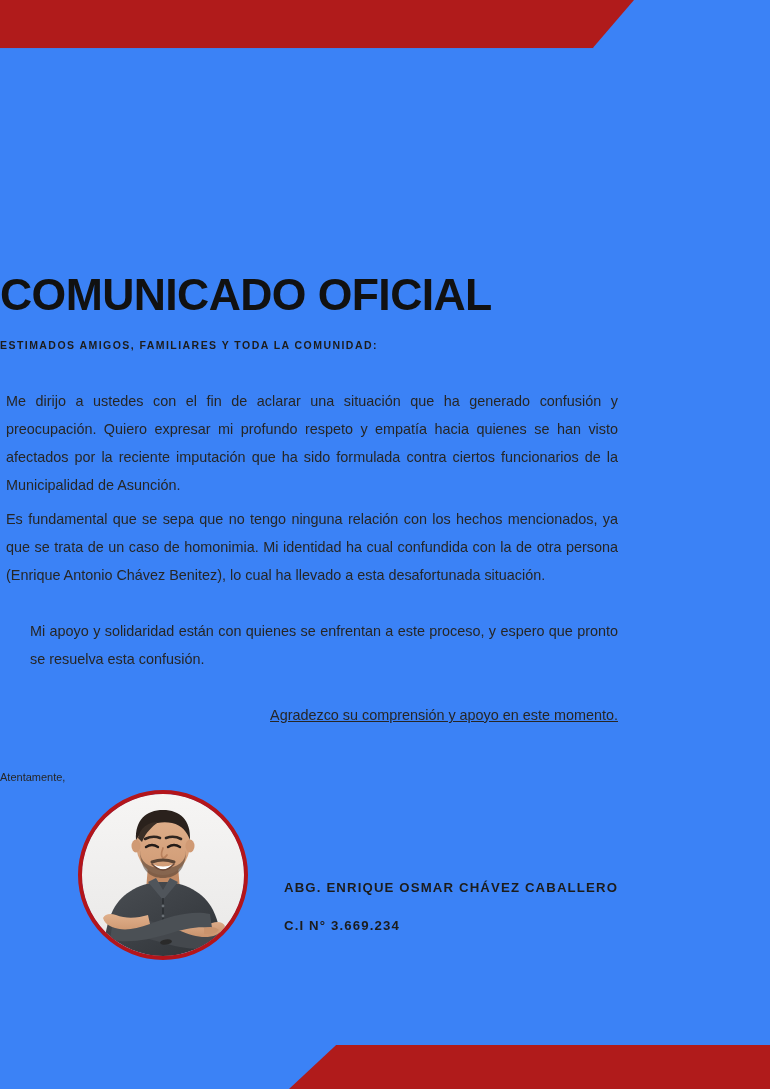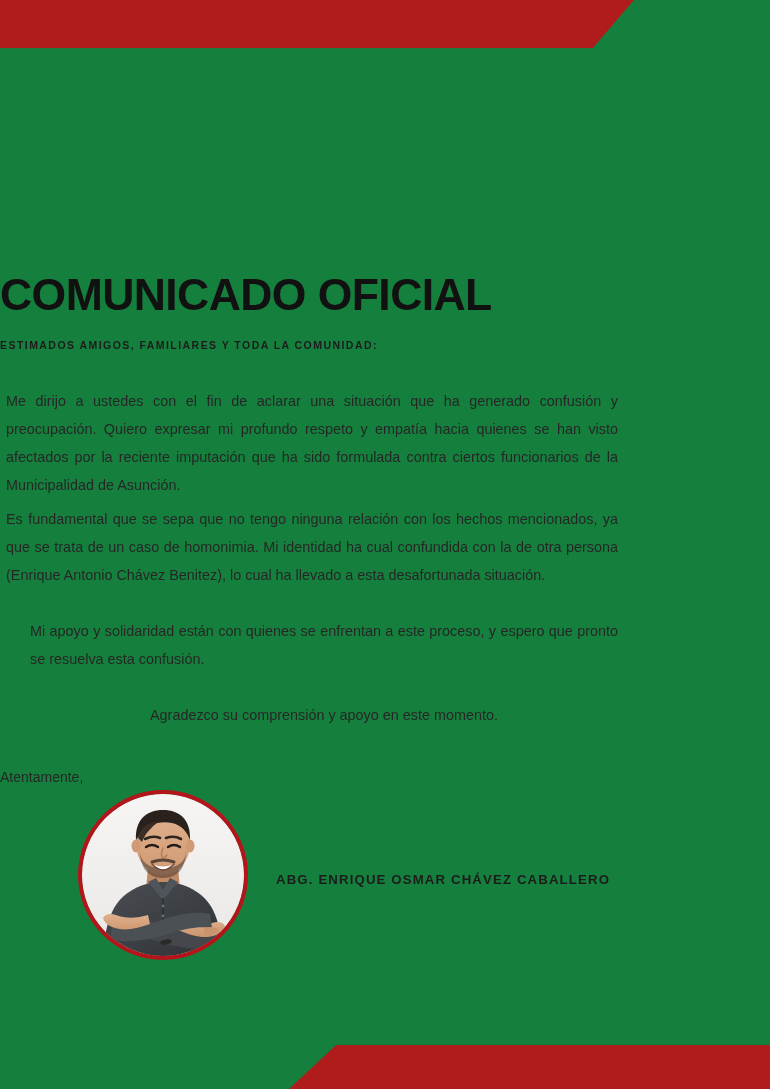--- a/index.html
+++ b/index.html
@@ -8,21 +8,21 @@
     padding: 0;
     background: #ffffff;
   }
   body {
     font-family: "Liberation Sans", sans-serif;
   }
   .page {
     position: relative;
     width: 770px;
     height: 1089px;
-    background: #15803d;
+    background: #3b82f6;
     overflow: hidden;
     margin: 0 auto;
   }
 
   
   .banner-top {
     position: absolute;
     left: 0;
     top: 0;
     width: 634px;
@@ -89,29 +89,30 @@
     line-height: 28px;
     color: #262626;
     text-align: justify;
     text-justify: inter-word;
   }
   .para.gap-before {
     margin-top: 28px;
     padding-left: 24px;
   }
   .para.plain {
-    text-align: center;
+    text-align: right;
+    text-decoration: underline;
   }
 
   .closing {
     position: absolute;
     top: 763px;
     left: 0;
     margin: 0;
-    font-size: 14px;
+    font-size: 11px;
     line-height: 28.5px;
     color: #262626;
   }
 
   
   .portrait-wrap {
     position: absolute;
     left: 78px;
     top: 790px;
     width: 170px;
@@ -141,21 +142,21 @@
   }
 
   
   .signature {
     position: absolute;
     left: 268px;
     top: 861px;
     width: 430px;
   }
   .sig-line {
-    margin: 8px;
+    margin: 16px;
     font-size: 13.2px;
     font-weight: 700;
     letter-spacing: 1.15px;
     color: #1c1c1c;
     line-height: 22px;
     white-space: nowrap;
   }
 </style>
 </head>
 <body>
@@ -255,17 +256,18 @@
 
         <path d="M70 70 q 11 11 22 0 q -11 5 -22 0 Z" fill="#ffffff"></path>
         <path d="M70 70 q 11 12 22 0" stroke="#6d4a38" stroke-width="1.5" fill="none" stroke-linecap="round"></path>
       </svg>
     </div>
     <div class="portrait-ring"></div>
   </div>
 
   <div class="signature">
     <p class="sig-line">ABG. ENRIQUE OSMAR CHÁVEZ CABALLERO</p>
+    <p class="sig-line">C.I N° 3.669.234</p>
   </div>
 
   <div class="banner-bottom"></div>
 
 </div>
 
 </body></html>

